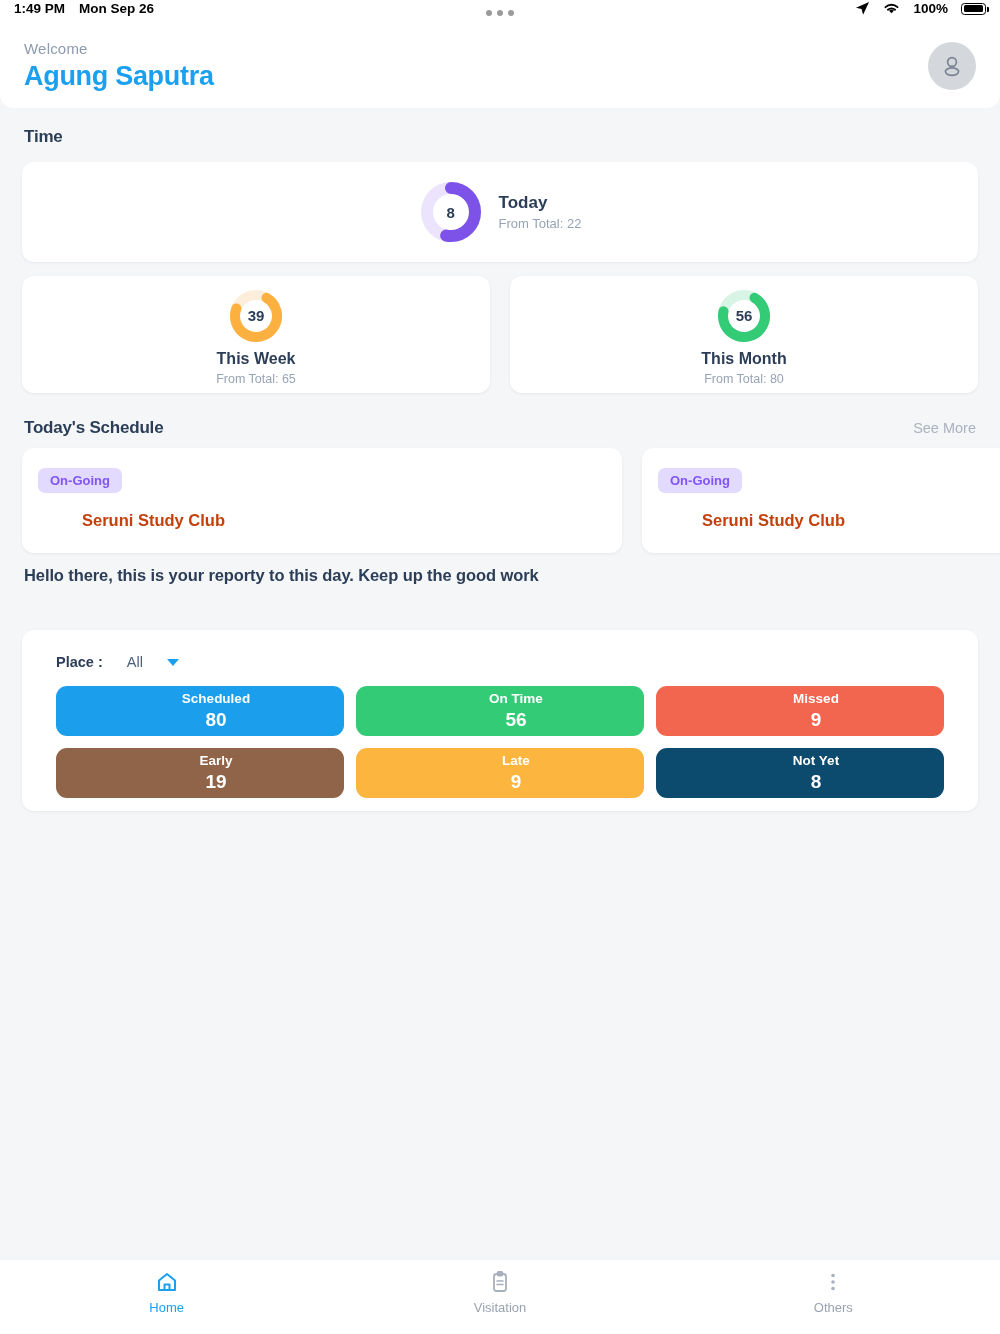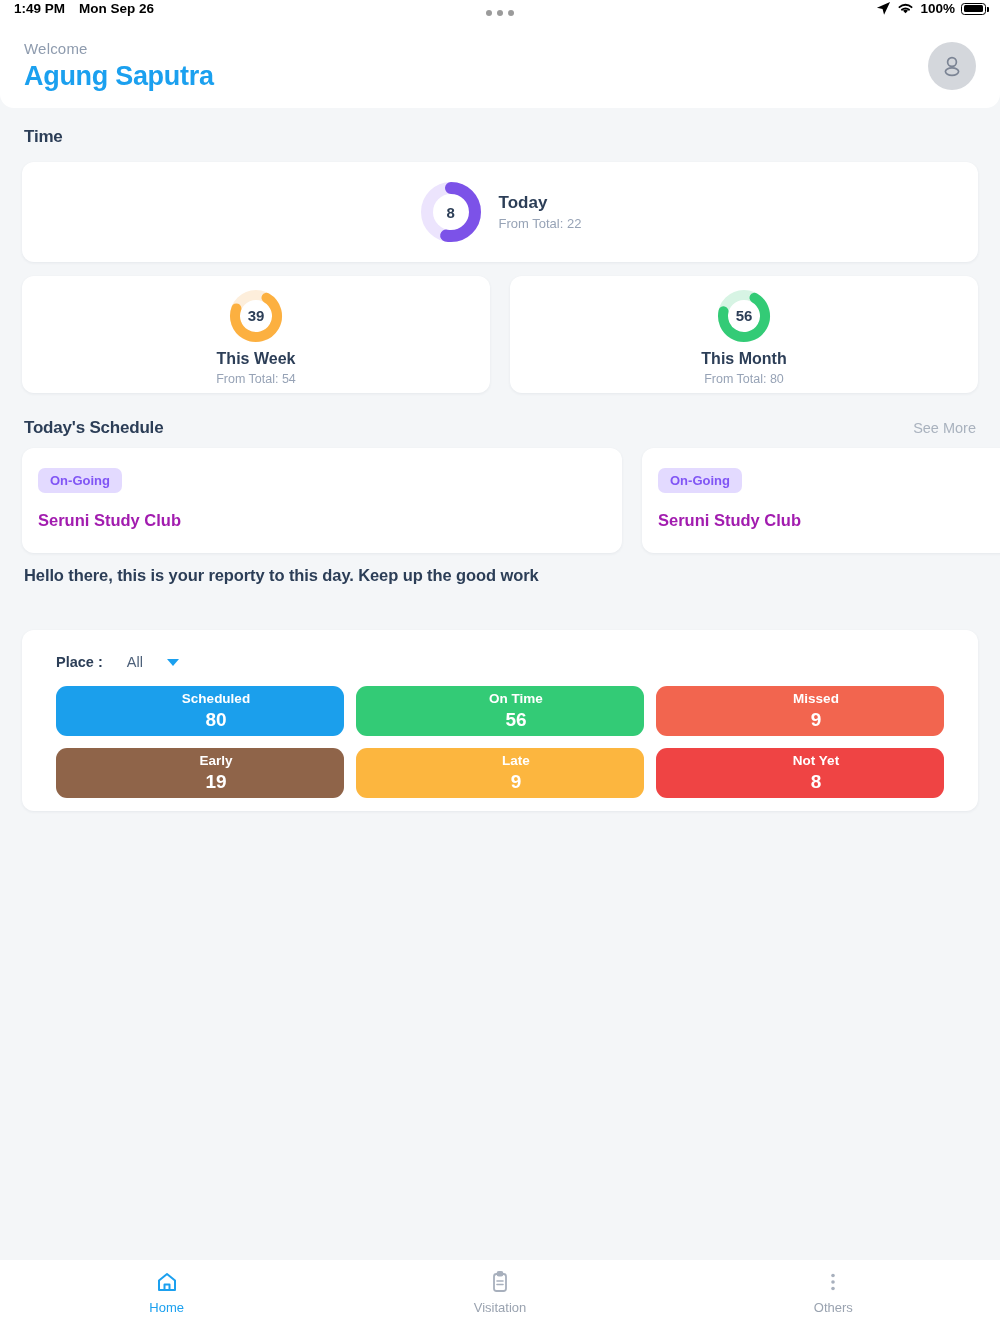--- a/index.html
+++ b/index.html
@@ -13,21 +13,21 @@
 
   
   .statusbar {
     position: absolute; top: 0; left: 0; width: 1000px; height: 24px;
     display: flex; align-items: flex-end; background: #ffffff;
     padding: 16px 14px; font-size: 13.5px; font-weight: bold; color: #000;
   }
   .sb-left { display: flex; align-items: center; gap: 14px; }
   .sb-dots { position: absolute; left: 0; right: 0; display: flex; justify-content: center; gap: 5px; pointer-events: none;}
   .sb-dot { width: 6px; height: 6px; border-radius: 50%; background: #9b9b9b; }
-  .sb-right { margin-left: auto; display: flex; align-items: center; gap: 6px; }
+  .sb-right { margin-left: auto; display: flex; align-items: center; gap: 13px; }
   .batt { width: 25px; height: 12px; border: 1.6px solid #000; border-radius: 3.5px; position: relative; }
   .batt::after { content:""; position:absolute; right:-4px; top:3.5px; width:2px; height:5px; background:#000; border-radius:0 1px 1px 0; }
   .batt i { position:absolute; left:1.5px; top:1.5px; bottom:1.5px; width:19px; background:#000; border-radius:1.5px; display:block; }
 
   
   .header {
     position: absolute; top: 24px; left: 0; width: 1000px; height: 84px;
     background: #fff; border-radius: 0 0 14px 14px;
     display: flex; align-items: center; padding: 0 24px;
   }
@@ -60,21 +60,21 @@
   .donut { position:relative; display:flex; align-items:center; justify-content:center; }
   .donut .val { position:absolute; font-size:15px; font-weight:bold; color:#2c3e57; }
 
   
   .sched-title { position:absolute; left:24px; top:418px; }
   .see-more { position:absolute; right:24px; top:420px; font-size:14.5px; color:#a9b2be; }
   .sched-row { position:absolute; left:22px; top:448px; width:1000px; height:105px; display:flex; gap:20px; }
   .sched-card { width:600px; height:105px; flex:0 0 600px; padding:20px 16px 0 16px; }
   .badge { display:inline-block; background:#e3daff; color:#8055f5; font-size:13px;
            font-weight:bold; padding:5px 12px; border-radius:7px; }
-  .sched-name { font-size:16.5px; font-weight:bold; color:#a21caf; margin-top:18px; }
+  .sched-name { font-size:16.5px; font-weight:bold; color:#c2410c; margin-top:18px;margin-left:44px; }
 
   
   .report-hello { position:absolute; left:24px; top:566px; font-size:16.5px; font-weight:bold; color:#2c3e57; letter-spacing:-.1px;}
   .report-card { position:absolute; left:22px; top:630px; width:956px; height:181px; padding:24px 12px 0 12px; }
   .place-row { display:flex; align-items:center; gap:24px; padding-left:22px; margin-bottom:16px; }
   .place-lbl { font-size:14.5px; font-weight:bold; color:#2c3e57; }
   .place-val { font-size:14.5px; color:#4d6079; }
   .caret { width:0;height:0;border-left:6px solid transparent;border-right:6px solid transparent;border-top:7px solid #1ba0ef; }
 
   .tiles { display:grid; grid-template-columns:repeat(3,1fr); gap:12px 12px; padding:0 22px; }
@@ -153,21 +153,21 @@
   <div class="card wk-card wk-left">
     <div class="wk-inner">
       <div class="donut">
         <svg width="56" height="56" viewBox="0 0 56 56">
           <circle cx="28" cy="28" r="21" fill="none" stroke="#fdeedb" stroke-width="10"></circle>
           <circle cx="28" cy="28" r="21" fill="none" stroke="#fcb040" stroke-width="10" stroke-linecap="round" stroke-dasharray="95 132" transform="rotate(-60 28 28)"></circle>
         </svg>
         <span class="val">39</span>
       </div>
       <div class="wk-label">This Week</div>
-      <div class="wk-sub">From Total: 54</div>
+      <div class="wk-sub">From Total: 65</div>
     </div>
   </div>
 
   <div class="card wk-card wk-right">
     <div class="wk-inner">
       <div class="donut">
         <svg width="56" height="56" viewBox="0 0 56 56">
           <circle cx="28" cy="28" r="21" fill="none" stroke="#d7f4e4" stroke-width="10"></circle>
           <circle cx="28" cy="28" r="21" fill="none" stroke="#33cb76" stroke-width="10" stroke-linecap="round" stroke-dasharray="92 132" transform="rotate(-60 28 28)"></circle>
         </svg>
@@ -214,21 +214,21 @@
         <span class="tv">9</span>
       </div>
       <div class="tile" style="background:#8f6449">
         <span class="tl">Early</span>
         <span class="tv">19</span>
       </div>
       <div class="tile" style="background:#fcb63f">
         <span class="tl">Late</span>
         <span class="tv">9</span>
       </div>
-      <div class="tile" style="background:#ef4444">
+      <div class="tile" style="background:#0c4a6e">
         <span class="tl">Not Yet</span>
         <span class="tv">8</span>
       </div>
     </div>
   </div>
 
   <div class="navbar">
     <div class="nav-item active">
       <svg width="24" height="24" viewBox="0 0 24 24">
         <path d="M4 10.5 L12 4 L20 10.5 V20 H4 Z" fill="none" stroke="#1ba0ef" stroke-width="2" stroke-linejoin="round"></path>

